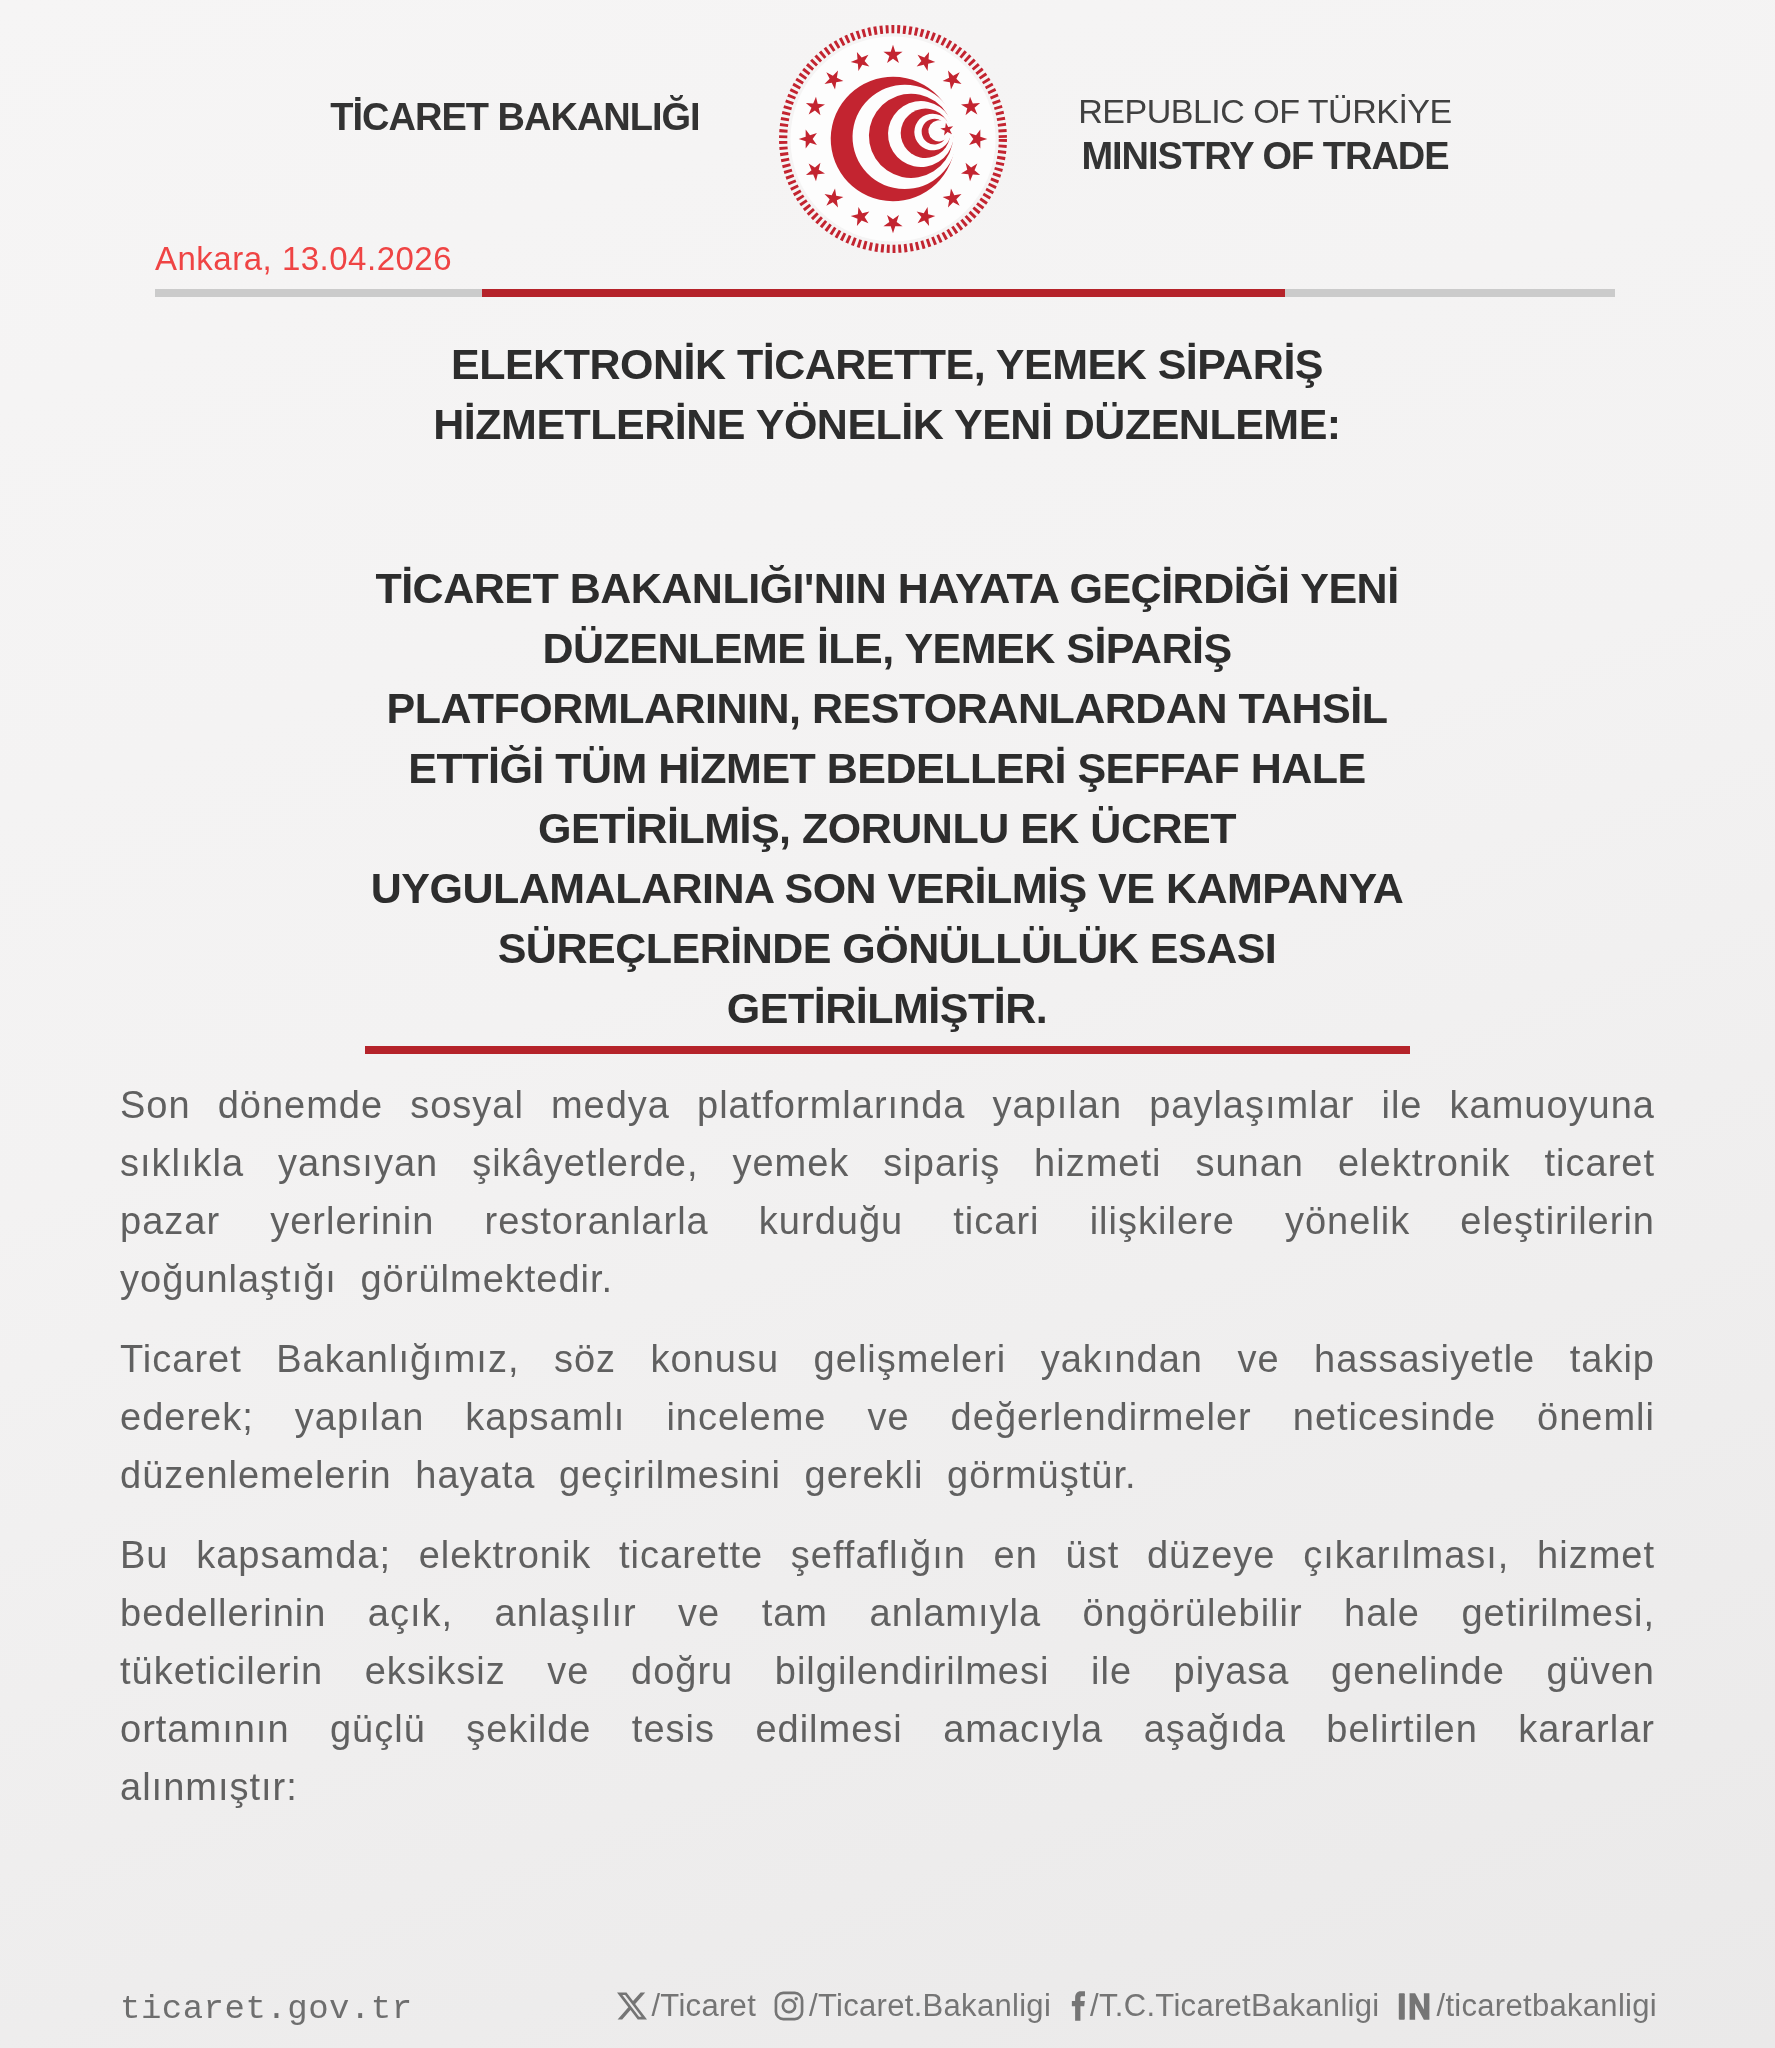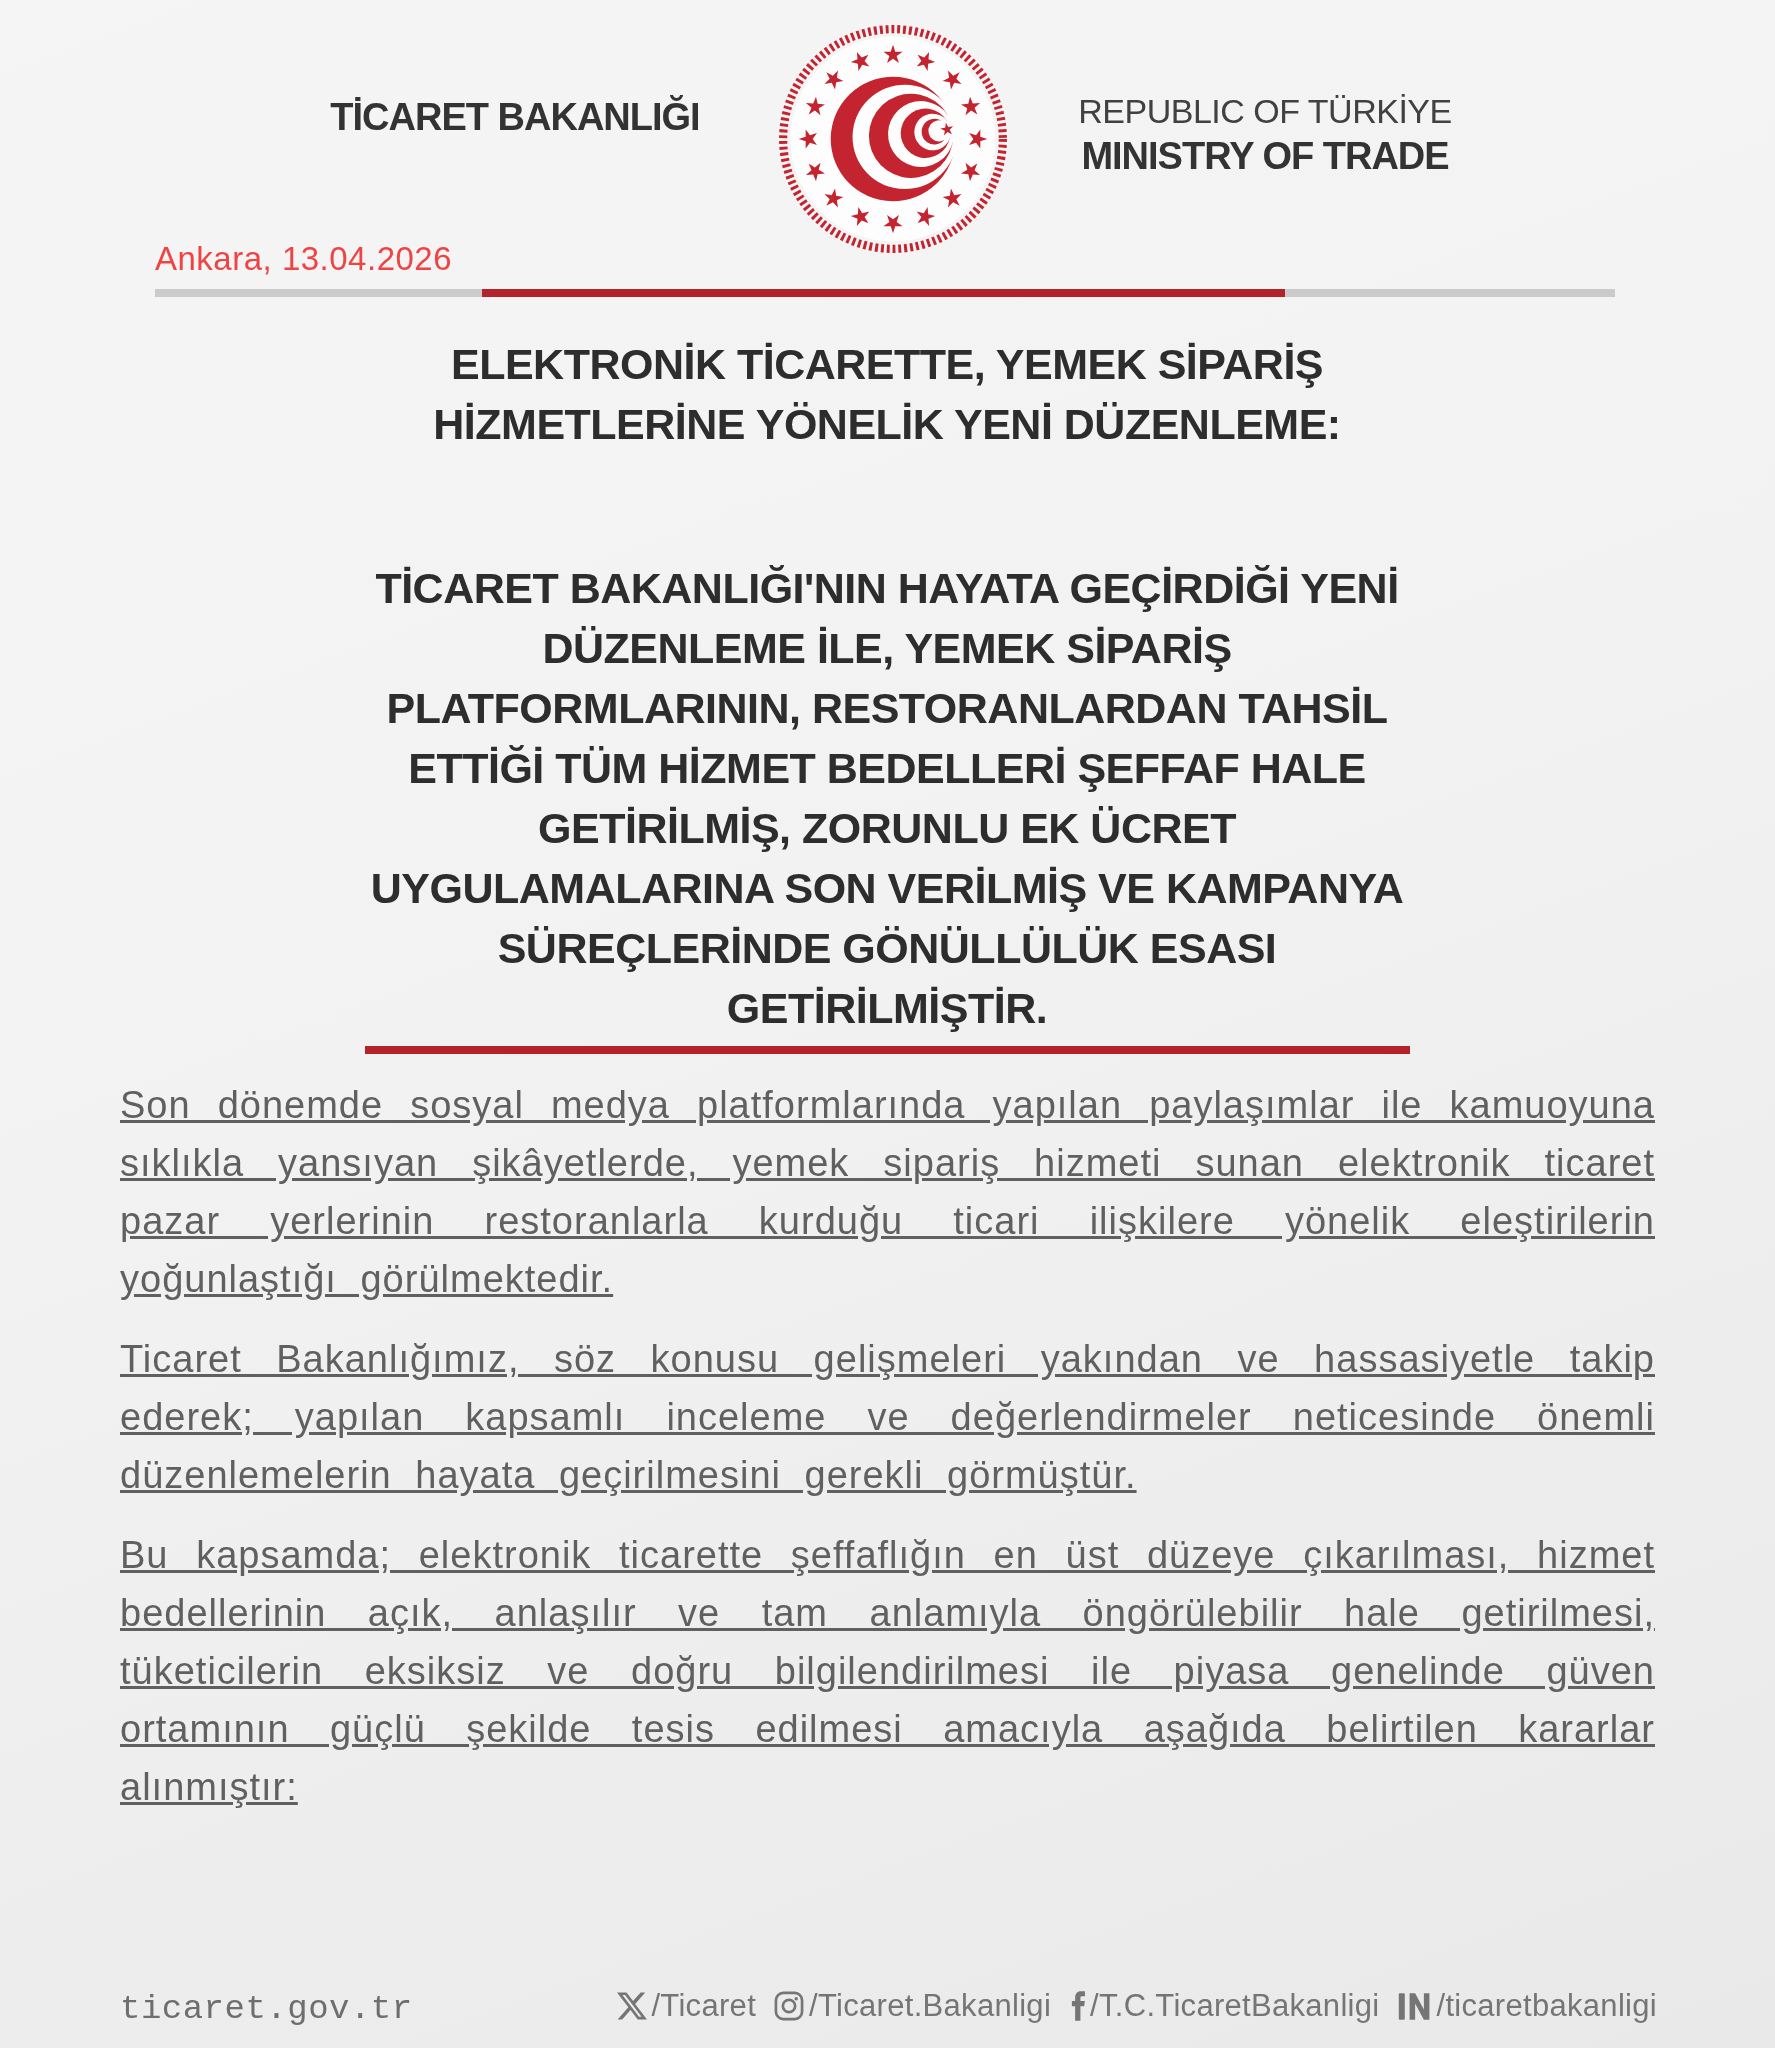--- a/index.html
+++ b/index.html
@@ -27,21 +27,21 @@
   
   .headline{ position:absolute; left:137px; width:1500px; text-align:center;
     font-weight:700; color:#2d2d2d; white-space:pre-line;
     font-size:43px; line-height:60px; letter-spacing:-0.5px; }
   .headline-1{ top:334px; }
   .headline-2{ top:548px;margin-top:10px; }
   .divider{ position:absolute; top:1046px; left:365px; width:1045px; height:8px; background:var(--accent_red); }
   
   .body-copy{ position:absolute; left:120px; top:1076px; width:1535px;
     font-size:38px; line-height:58px; color:#606060;
-    text-align:justify; letter-spacing:1px; word-spacing:12px;text-decoration:underline; }
+    text-align:justify; letter-spacing:1px; word-spacing:12px; }
   .body-copy p + p{ margin-top:22px; }
   
   .site{ position:absolute; left:120px; top:1990px; font-size:34px; font-weight:500; color:#6e6e6e; letter-spacing:0.5px;font-family:Liberation Mono, monospace; }
   .social{ position:absolute; right:118px; top:1988px; display:flex; align-items:center; gap:17px;
     font-size:31px; color:#757575; letter-spacing:0.3px; }
   .social .item{ display:flex; align-items:center; gap:4px; }
   .social svg{ display:block; }
 </style>
 </head>
 <body>

